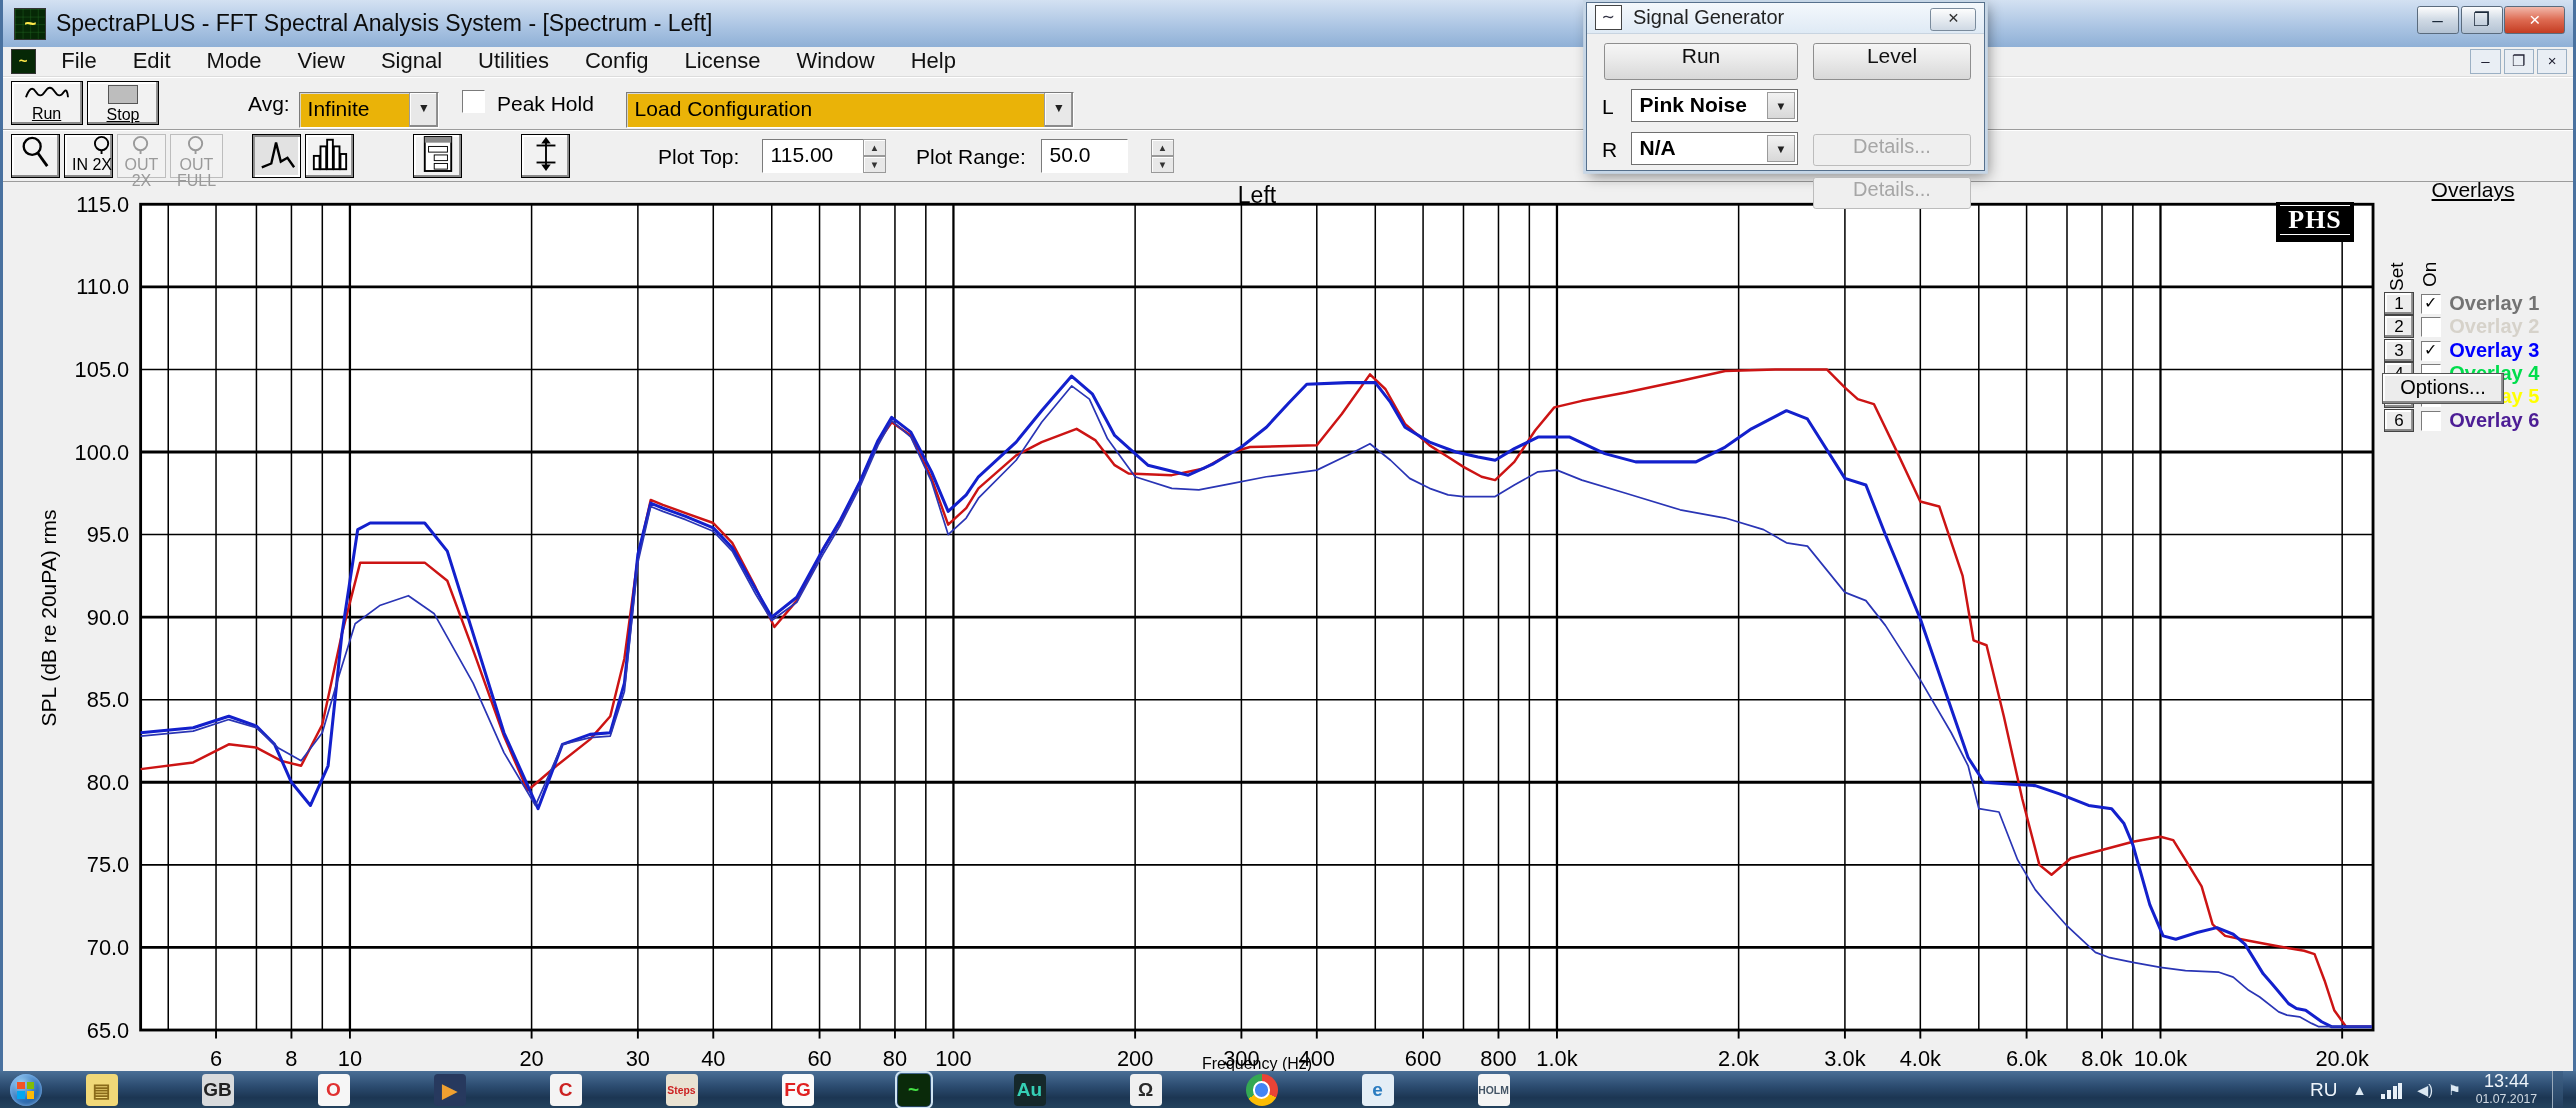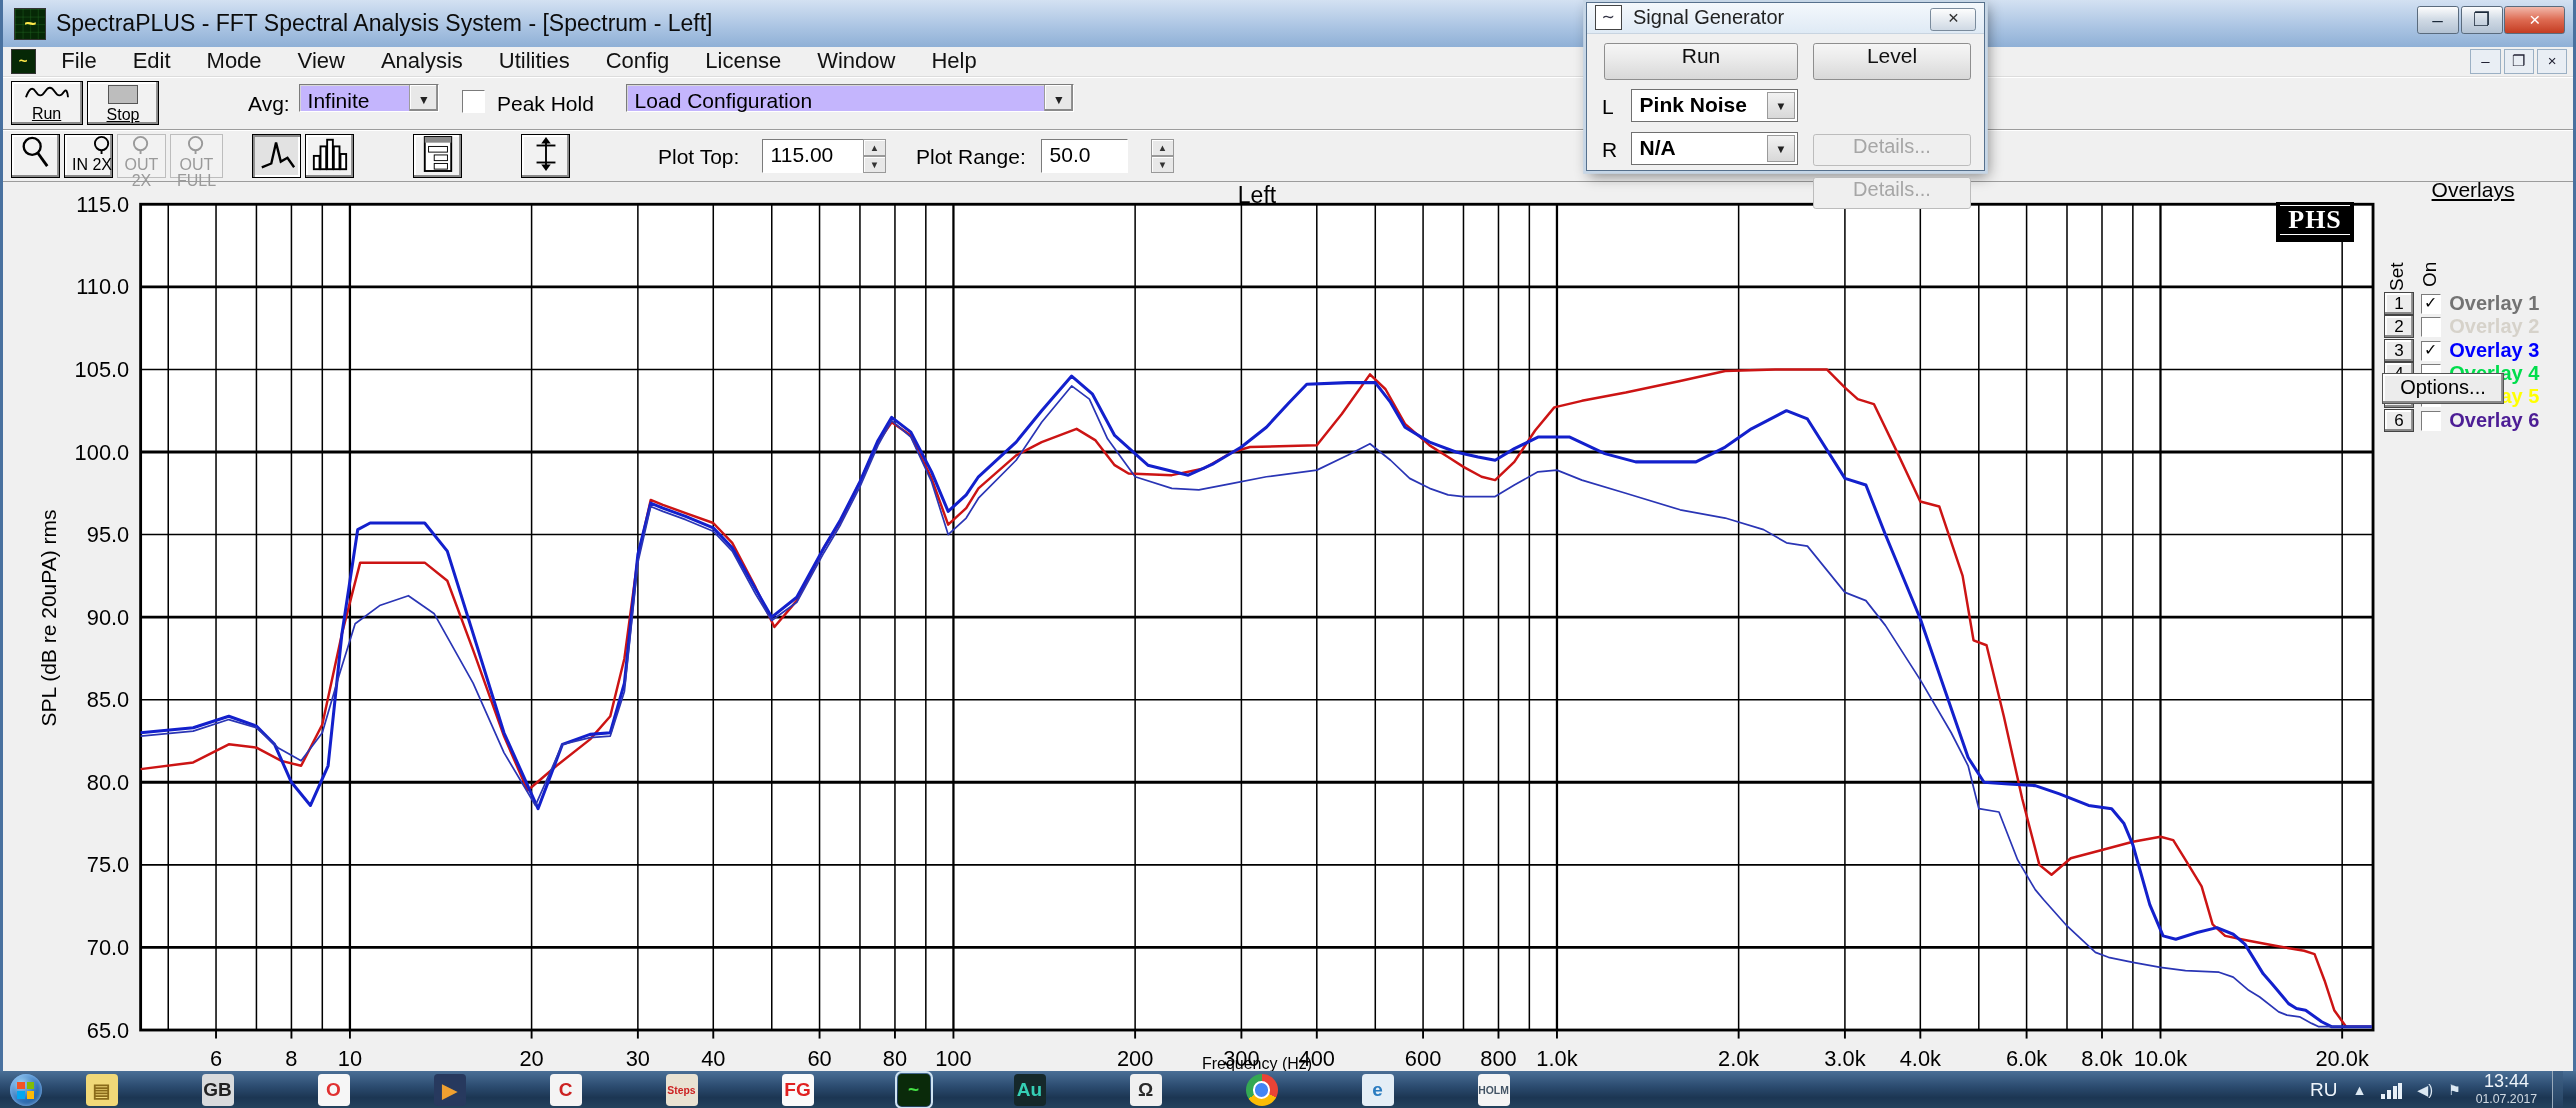--- a/index.html
+++ b/index.html
@@ -34,21 +34,21 @@
   #toolbar2{top:130px;height:50px;}
 
   .tbtn{position:absolute;top:2.8px;height:44px;box-sizing:border-box;border:1.9px solid #000;background:#f2f2f2;
         box-shadow:inset -1.9px -1.9px 0 #8a8a8a, inset 1.9px 1.9px 0 #ffffff;text-align:center;}
   .tbtn.flat{border:1.9px solid #bdbdbd;box-shadow:none;color:#9a9a9a;}
   .tbtn.pressed{box-shadow:inset 1.9px 1.9px 0 #8a8a8a, inset -1.9px -1.9px 0 #ffffff;background:#e2e2e2;}
   .tbtn .blab{font-size:16px;line-height:16px;display:block;}
   .runlab{text-decoration:underline;font-size:17px;}
 
   .lab{position:absolute;font-size:21px;color:#000;top:14.2px;}
-  .combo{position:absolute;top:6px;height:28px;background:#c4b5fd;box-sizing:border-box;
+  .combo{position:absolute;top:14px;height:36px;background:#eab308;box-sizing:border-box;
         border-top:1.9px solid #7b7b7b;border-left:1.9px solid #7b7b7b;border-bottom:1.9px solid #fff;border-right:1.9px solid #fff;
         box-shadow:0.9px 0.9px 0 #d8d8d8 inset;}
   .combo .val{font-size:21px;line-height:32px;padding-left:7.6px;color:#000;white-space:nowrap;overflow:hidden;}
   .combo .drop{position:absolute;right:0;top:0;bottom:0;width:28.5px;background:#e8e8e8;
         border-left:1.9px solid #9c9c9c;box-shadow:inset -1.9px -1.9px 0 #8a8a8a, inset 0.9px 0.9px 0 #fff;
         font-size:12.3px;color:#222;text-align:center;line-height:30px;}
   .chk{position:absolute;width:23px;height:23px;background:#fff;box-sizing:border-box;
         border-top:1.9px solid #7b7b7b;border-left:1.9px solid #7b7b7b;border-bottom:1.9px solid #fff;border-right:1.9px solid #fff;top:12.3px;}
   .spinfield{position:absolute;top:7.6px;height:34px;background:#fff;box-sizing:border-box;
         border-top:1.9px solid #7b7b7b;border-left:1.9px solid #7b7b7b;border-bottom:1.9px solid #fff;border-right:1.9px solid #fff;
@@ -138,21 +138,21 @@
     </div>
   </div>
 
   <div id="menubar">
     <div class="mdiicon">~</div>
     <div id="menu-items">
         <span class="menu-item">File</span>
         <span class="menu-item">Edit</span>
         <span class="menu-item">Mode</span>
         <span class="menu-item">View</span>
-        <span class="menu-item">Analysis</span>
+        <span class="menu-item">Signal</span>
         <span class="menu-item">Utilities</span>
         <span class="menu-item">Config</span>
         <span class="menu-item">License</span>
         <span class="menu-item">Window</span>
         <span class="menu-item">Help</span>
       </div>
     <div class="mdibtns">
       <div class="mdibtn">–</div>
       <div class="mdibtn">❐</div>
       <div class="mdibtn">×</div>

